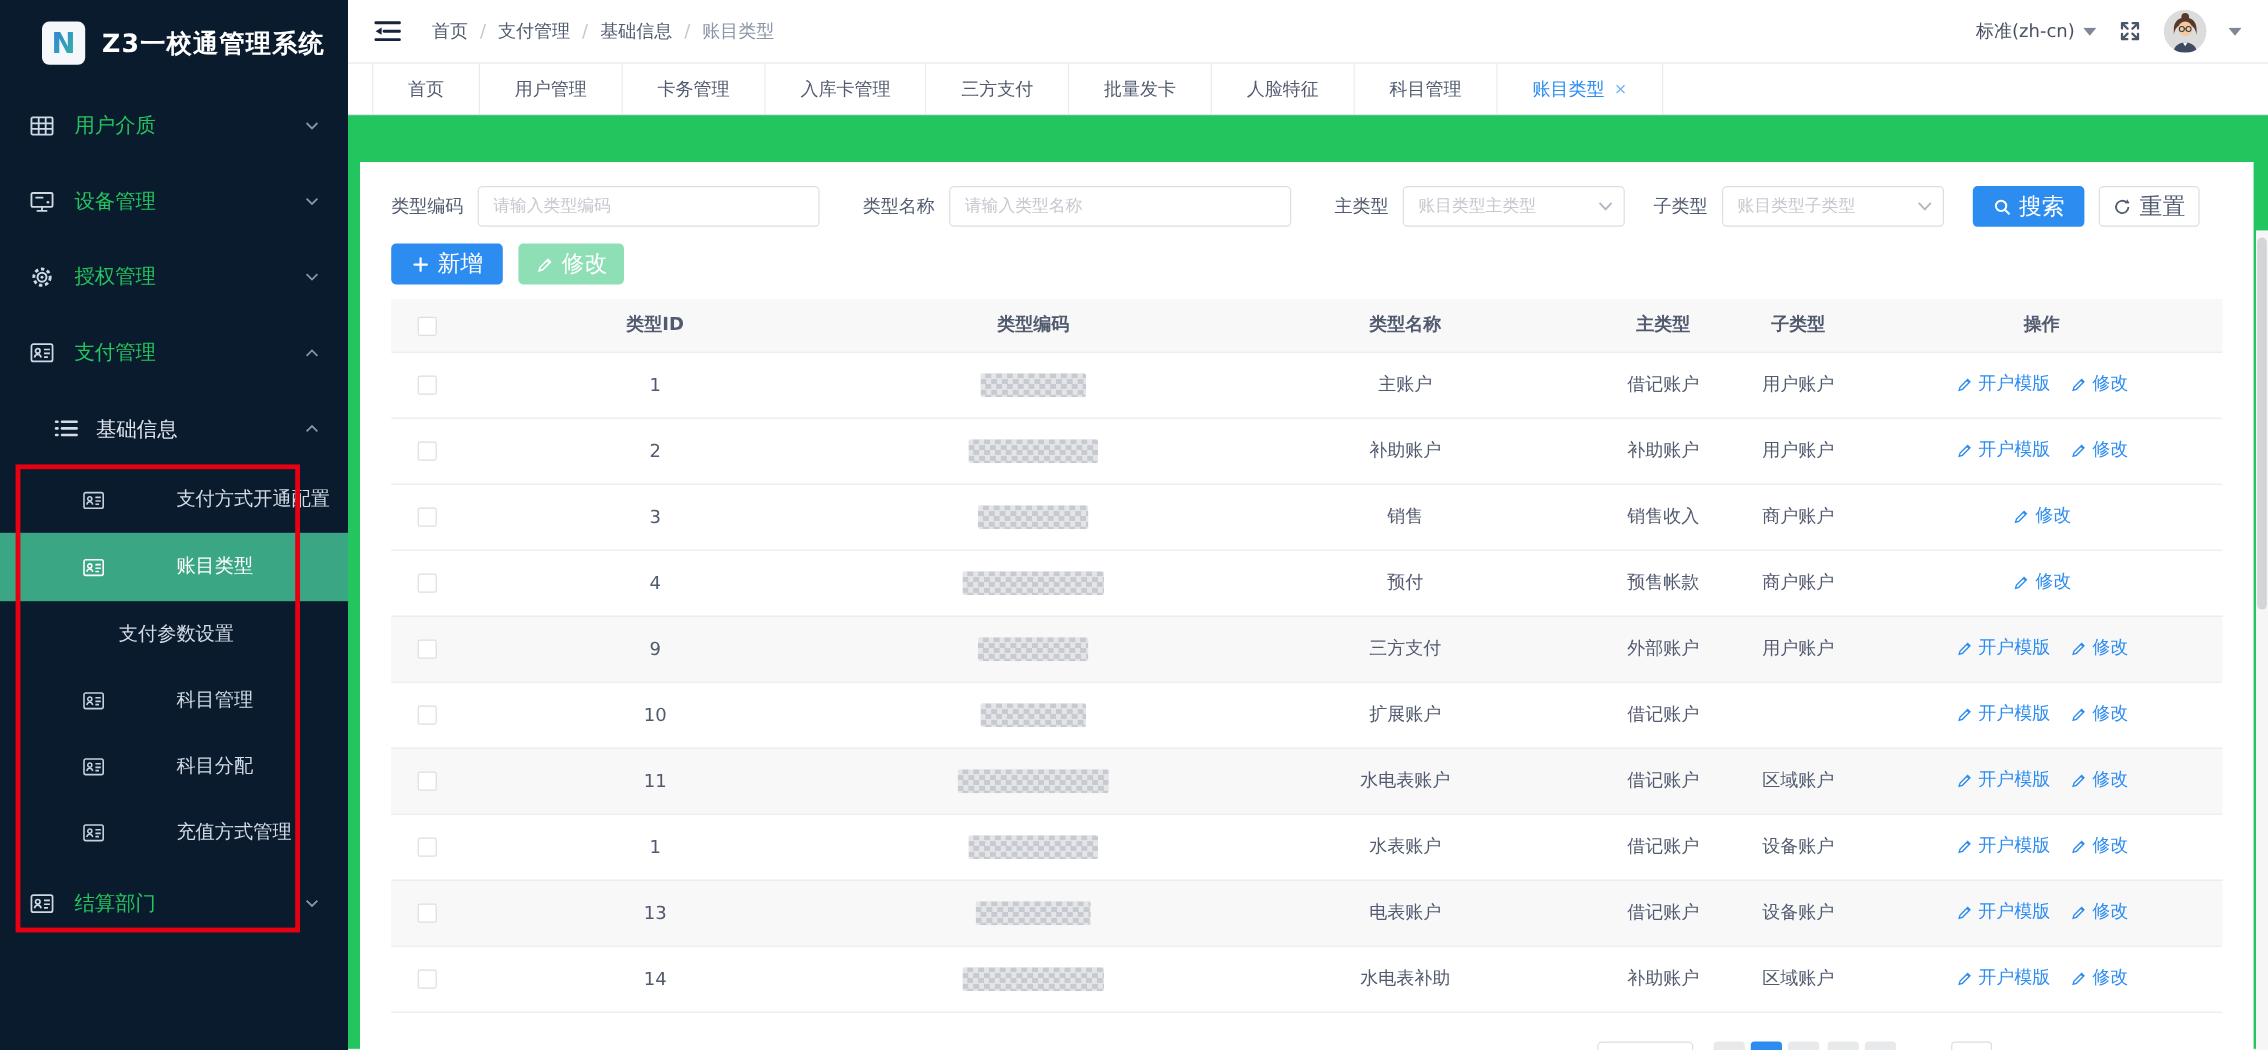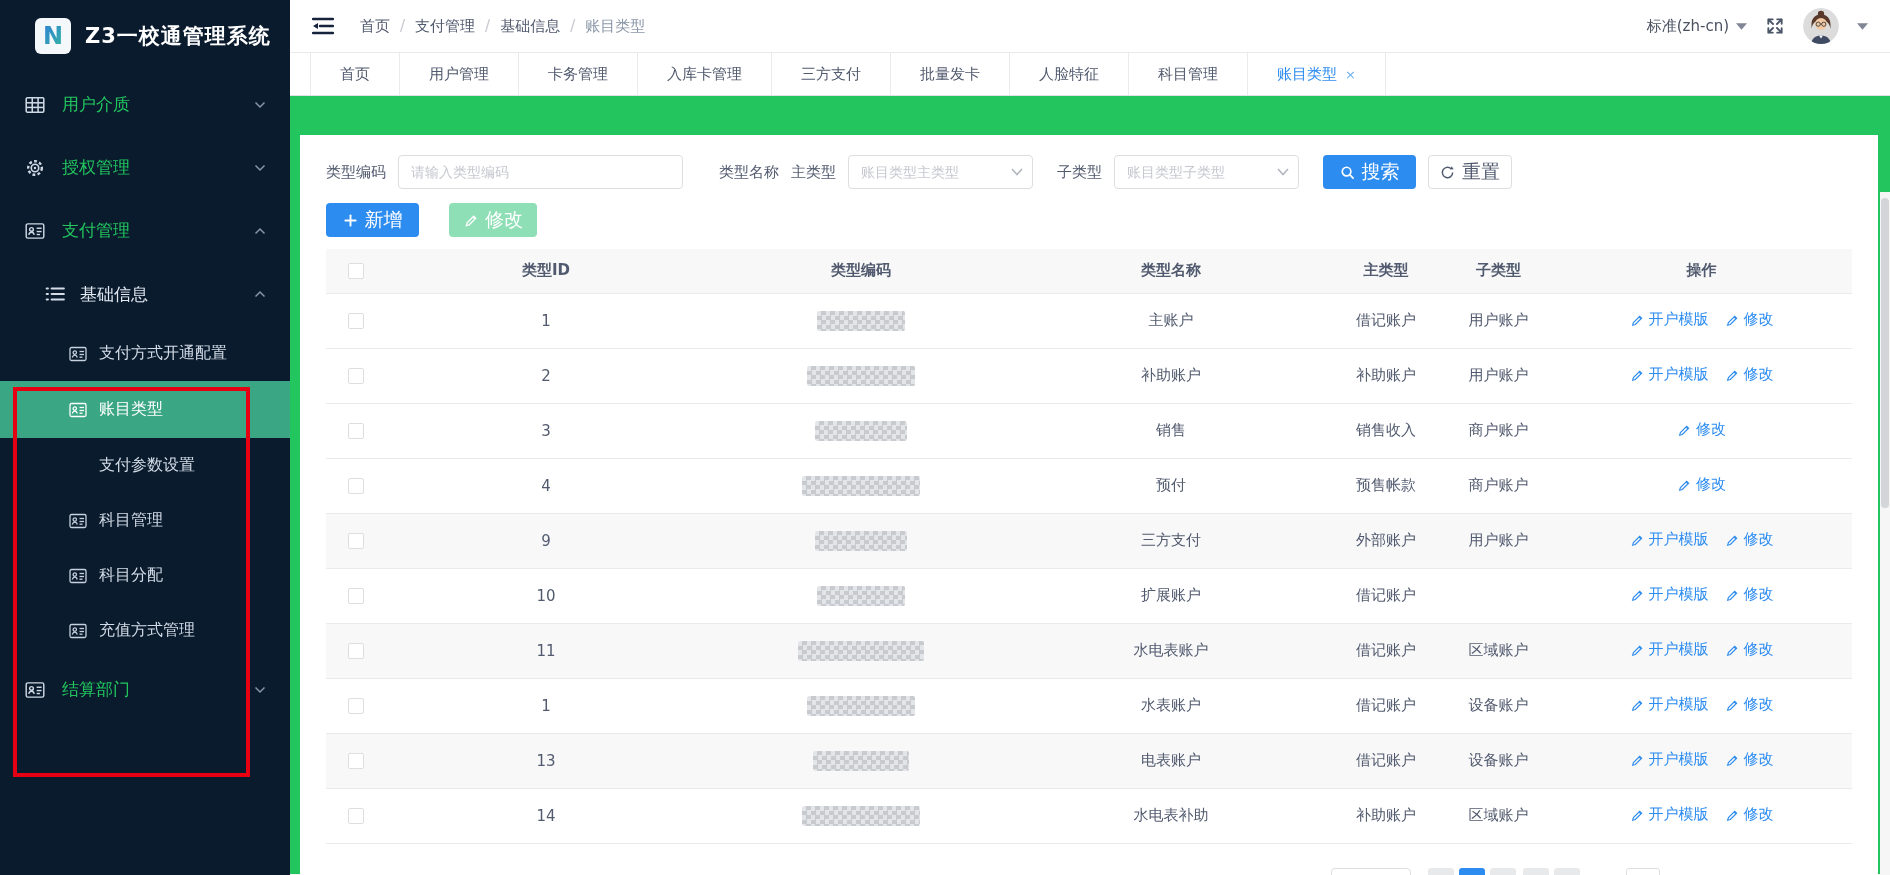--- a/index.html
+++ b/index.html
@@ -11,21 +11,21 @@
   .sidebar { position:absolute; left:0; top:0; width:290px; height:875px; background:#0a1b2e; overflow:hidden; }
   .logo { display:flex; align-items:center; gap:13px; height:72px; padding-left:34px; }
   .logo-title { color:#ffffff; font-size:21px; font-weight:bold; letter-spacing:1px; white-space:nowrap; }
   .side-nav { margin-top:1px; }
   .menu-item { display:flex; align-items:center; height:63px; padding:0 24px 0 24px; color:#22c55e; font-size:17px; cursor:pointer; }
   .menu-item .mi-icon { width:22px; height:22px; margin-right:16px; flex:0 0 22px; color:#cfd9e4; }
   .menu-item .chev { margin-left:auto; width:12px; height:8px; color:#8795a6; }
   .submenu-head { display:flex; align-items:center; height:64px; padding:0 24px 0 44px; color:#e2e9f1; font-size:17px; cursor:pointer; }
   .submenu-head .mi-icon { width:22px; height:22px; margin-right:14px; color:#d4dde7; }
   .submenu-head .chev { margin-left:auto; width:12px; height:8px; color:#8795a6; }
-  .sub-item { display:flex; align-items:center; height:55px; padding-left:68px; color:#d3dce6; font-size:16px; cursor:pointer; }
+  .sub-item { display:flex; align-items:center; height:55px; padding-left:68px; color:#d3dce6; font-size:16px; cursor:pointer;gap:48px; }
   .sub-item .mi-icon { width:20px; height:20px; margin-right:11px; color:#c6d1dd; }
   .sub-item.noicon { padding-left:99px; }
   .sub-item.active { background:#3ba683; color:#ffffff; height:57px; }
   .sub-item.active .mi-icon { color:#ffffff; }
   .red-box { position:absolute; left:13px; top:387px; width:237px; height:390px; border:4px solid #e60012; pointer-events:none; z-index:6; }
   svg { display:block; }
 
   
   .main { position:absolute; left:290px; top:0; width:1600px; height:875px; }
   .topbar { position:relative; height:53px; background:#fff; border-bottom:1px solid #e8eaec; display:flex; align-items:center; padding:0 22px; }
@@ -58,21 +58,21 @@
   .w-input { width:285px; margin-right:36px; }
   .selwrap { position:relative; margin-right:36px; }
   .selwrap:nth-of-type(4) { margin-right:24px; }
   .w-select { width:185px; padding-right:28px; }
   .sel-chev { position:absolute; right:10px; top:13px; width:12px; height:8px; color:#b2b7bf; pointer-events:none; }
   .btn { display:inline-flex; align-items:center; justify-content:center; gap:7px; height:34px; border-radius:4px; border:none; font-size:19px; cursor:pointer; font-family:inherit; }
   .btn-search { background:#2d8cf0; color:#fff; width:93px; }
   .btn-reset { background:#fff; color:#515a6e; border:1px solid #dcdee2; width:84px; margin-left:12px; }
   .bicon { width:15px; height:15px; }
 
-  .action-row { display:flex; align-items:center; margin-top:14px;gap:17px; }
+  .action-row { display:flex; align-items:center; margin-top:14px; }
   .btn-add { background:#2d8cf0; color:#fff; width:93px; }
   .btn-edit-disabled { background:#8fdfb6; color:#ffffff; width:88px; margin-left:13px; cursor:not-allowed; }
 
   
   table.grid { width:100%; border-collapse:collapse; table-layout:fixed; margin-top:12px; }
   .grid th { background:#f8f8f9; height:44px; font-size:15px; font-weight:bold; color:#515a6e; text-align:center; border-bottom:1px solid #e8eaec; }
   .grid td { height:55px; font-size:15px; color:#515a6e; text-align:center; border-bottom:1px solid #e8eaec; }
   .grid tr.shaded td { background:#f8f8f9; }
   .cbx { display:inline-block; width:16px; height:16px; border:1px solid #dcdee2; border-radius:2px; background:#fff; vertical-align:middle; cursor:pointer; }
   .redacted { display:inline-block; height:20px; border-radius:2px; vertical-align:middle;
@@ -116,20 +116,37 @@
           <span class="mi-icon">
             <svg viewBox="0 0 20 20" width="100%" height="100%" fill="none" stroke="currentColor" stroke-width="1.4">
               <rect x="2" y="3.5" width="16" height="13" rx="1"></rect>
               <line x1="2" y1="8" x2="18" y2="8"></line>
               <line x1="2" y1="12.2" x2="18" y2="12.2"></line>
               <line x1="7.5" y1="3.5" x2="7.5" y2="16.5"></line>
               <line x1="12.8" y1="3.5" x2="12.8" y2="16.5"></line>
             </svg>
           </span>
           <span>用户介质</span>
+          <span class="chev">
+            <svg viewBox="0 0 12 8" width="100%" height="100%" style="transform:rotate(0deg)">
+              <polyline points="1.5,1.5 6,6 10.5,1.5" fill="none" stroke="currentColor" stroke-width="1.5"></polyline>
+            </svg>
+          </span>
+        </div>
+        <div class="menu-item">
+          <span class="mi-icon">
+            <svg viewBox="0 0 20 20" width="100%" height="100%" fill="none" stroke="currentColor" stroke-width="1.4">
+              <rect x="2" y="3.5" width="16" height="10.5" rx="1"></rect>
+              <line x1="6" y1="17" x2="14" y2="17"></line>
+              <line x1="10" y1="14" x2="10" y2="17"></line>
+              <line x1="5" y1="7" x2="11" y2="7"></line>
+              <circle cx="14.5" cy="10.5" r="1" fill="currentColor" stroke="none"></circle>
+            </svg>
+          </span>
+          <span>设备管理</span>
           <span class="chev">
             <svg viewBox="0 0 12 8" width="100%" height="100%" style="transform:rotate(0deg)">
               <polyline points="1.5,1.5 6,6 10.5,1.5" fill="none" stroke="currentColor" stroke-width="1.5"></polyline>
             </svg>
           </span>
         </div>
         <div class="menu-item">
           <span class="mi-icon">
             <svg viewBox="0 0 20 20" width="100%" height="100%" fill="none" stroke="currentColor">
               <circle cx="10" cy="10" r="6.2" stroke-width="2.2" stroke-dasharray="2.6 2.1"></circle>
@@ -354,20 +371,21 @@
         </div>
       </div>
 
     <div class="content">
       <div class="card">
 
         <div class="filter-row">
           <span class="f-label">类型编码</span>
           <input class="f-input w-input" placeholder="请输入类型编码" style="">
           <span class="f-label">类型名称</span>
+          <input class="f-input w-input" placeholder="请输入类型名称" style="">
           <span class="f-label">主类型</span>
           <span class="selwrap">
             <input class="f-input w-select" readonly="" placeholder="账目类型主类型" style="">
             <svg class="sel-chev" viewBox="0 0 12 8">
                 <polyline points="1,1 6,6.5 11,1" fill="none" stroke="currentColor" stroke-width="1.6"></polyline>
               </svg>
           </span>
           <span class="f-label">子类型</span>
           <span class="selwrap" style="margin-right:24px;">
             <input class="f-input w-select" readonly="" placeholder="账目类型子类型" style="">

